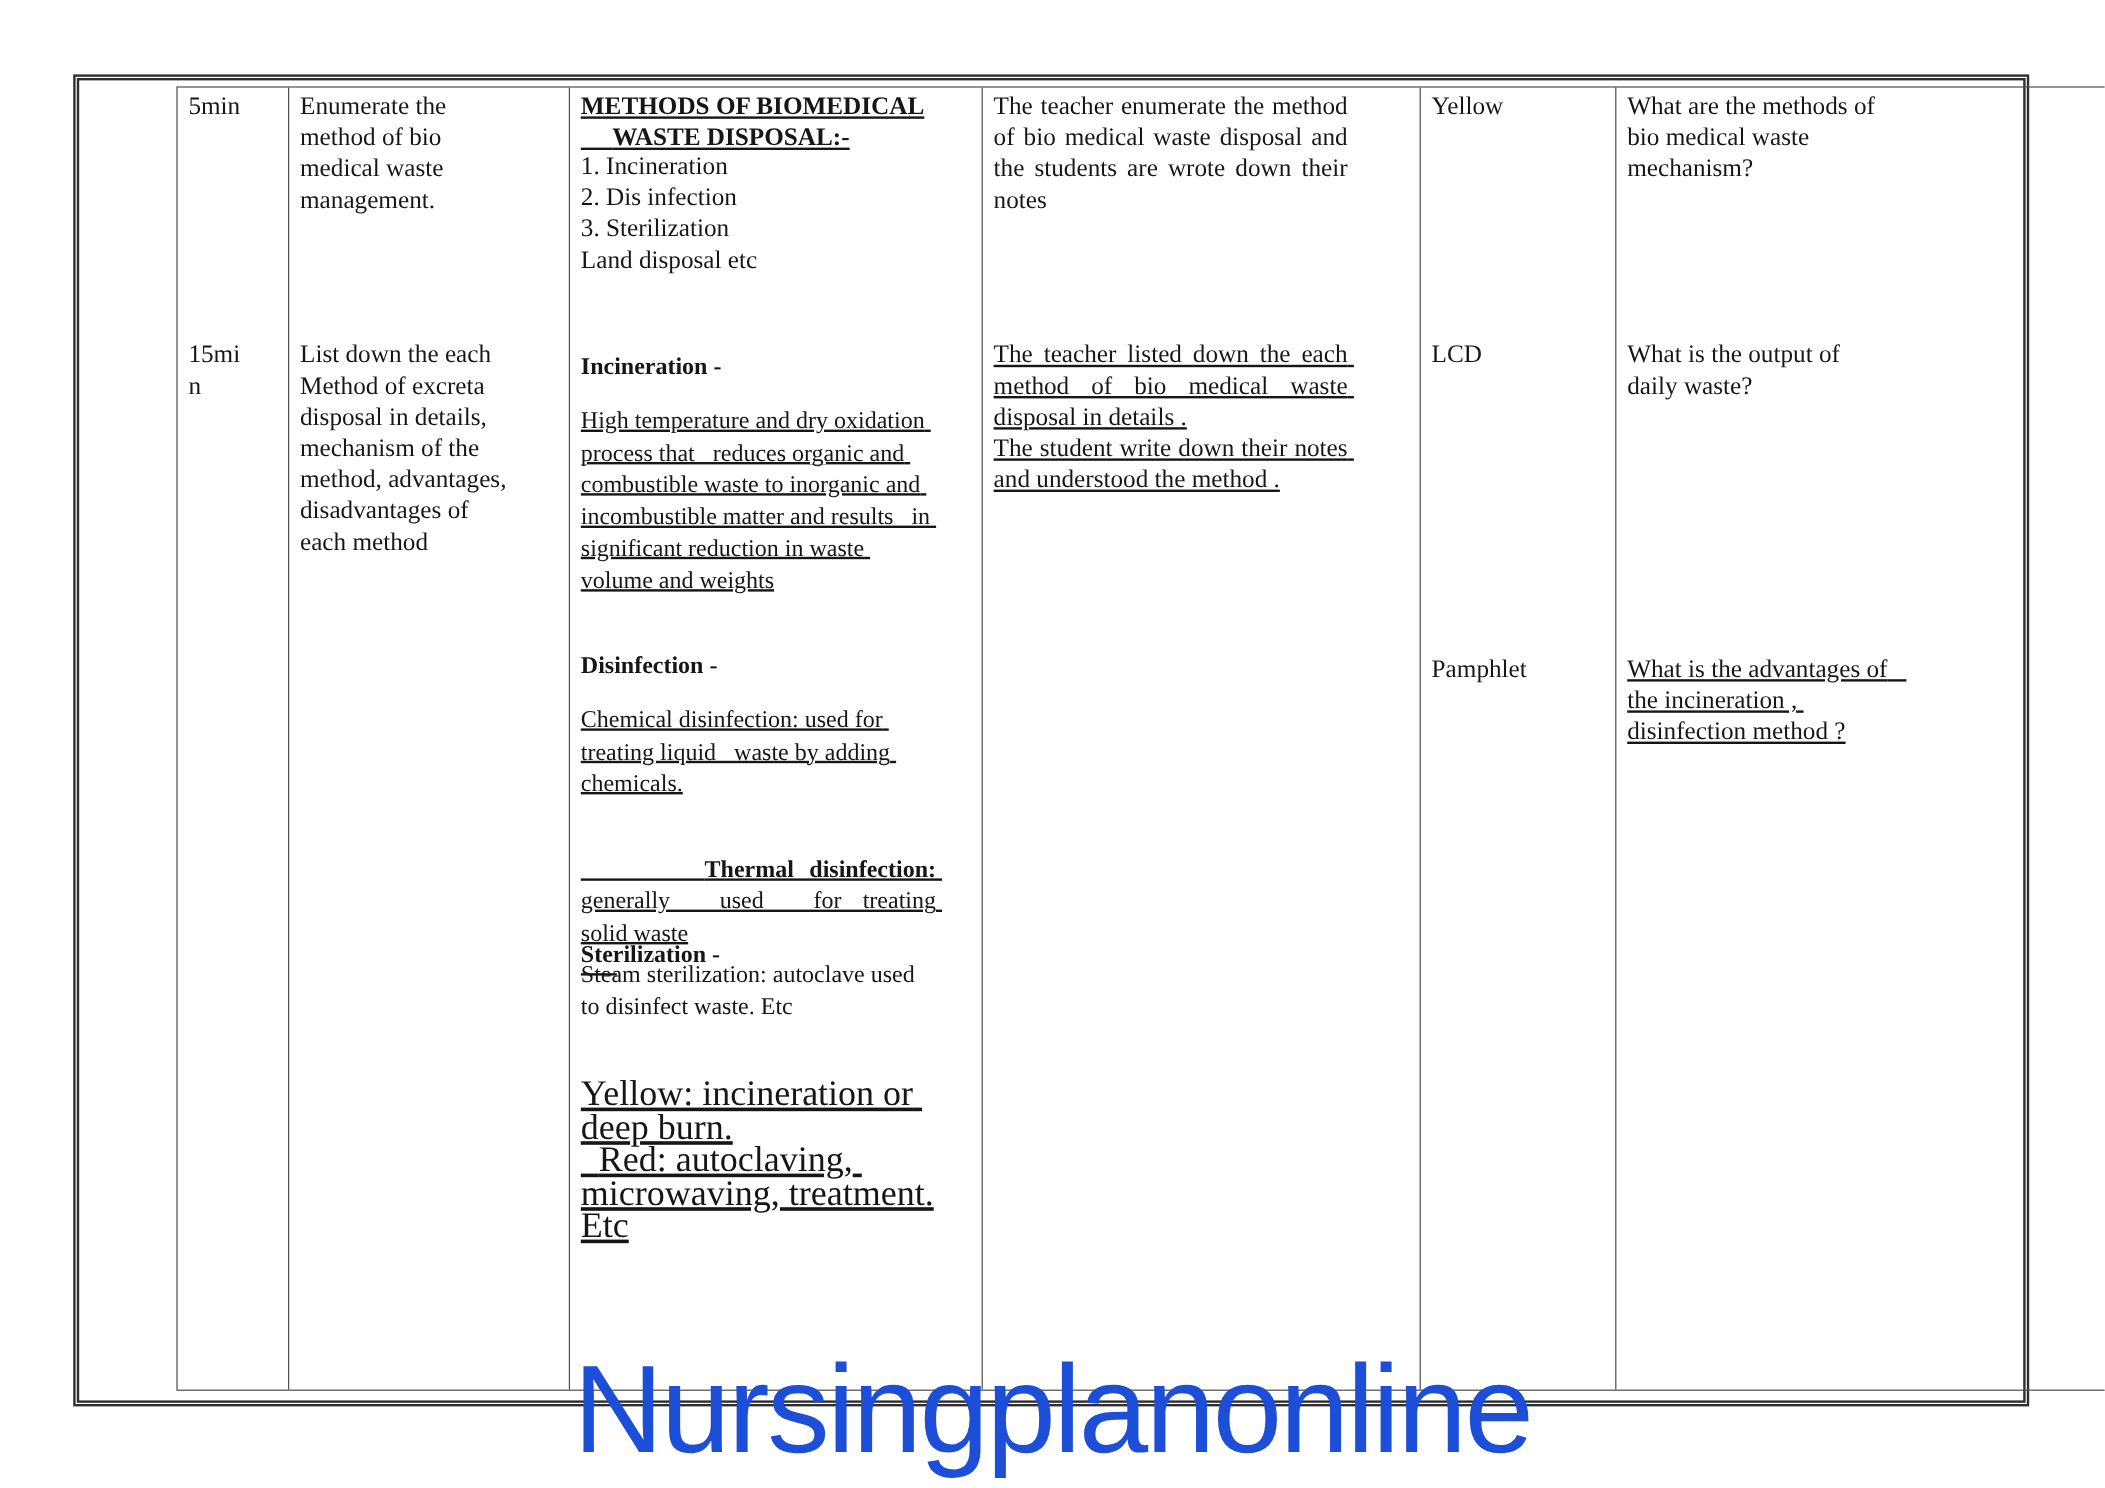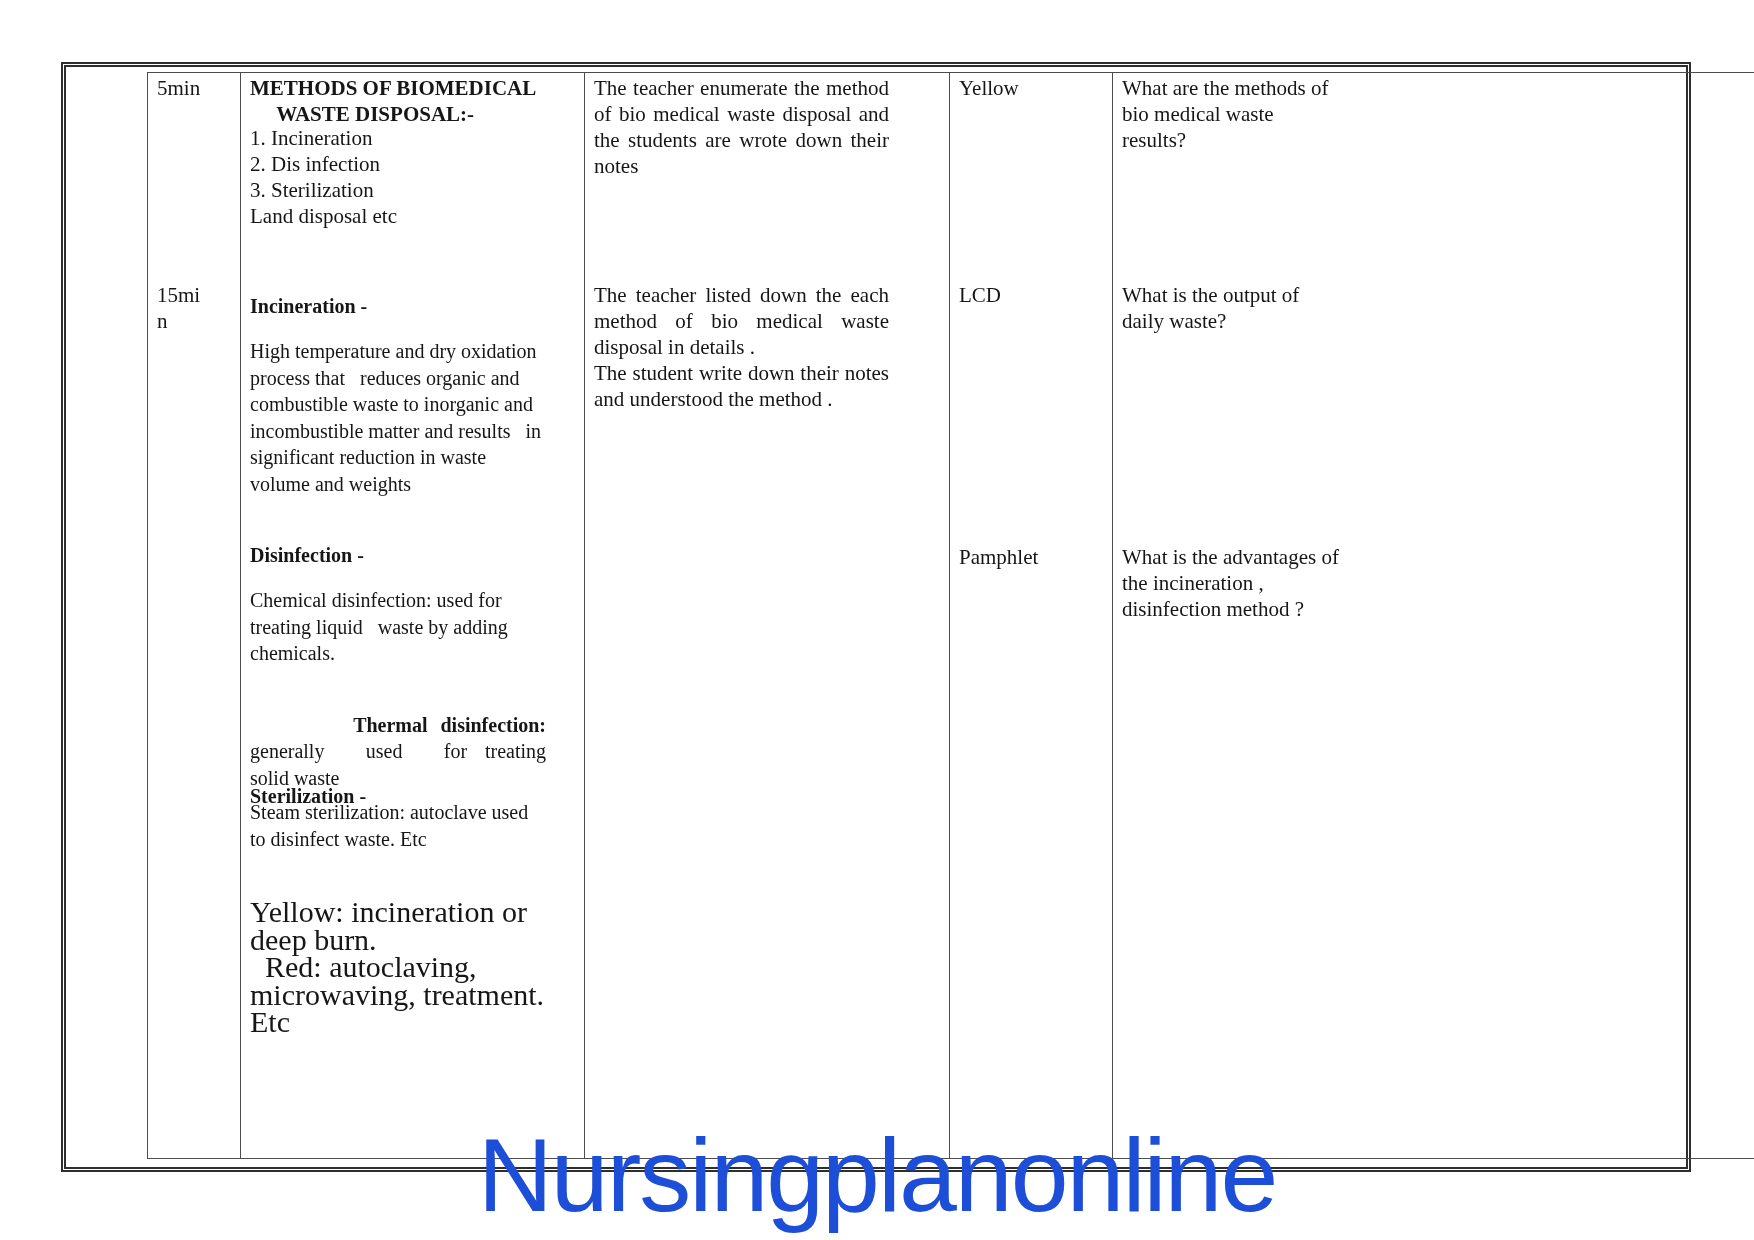--- a/index.html
+++ b/index.html
@@ -22,21 +22,21 @@
   .c-obj { width:234px; }
   .c-content { width:344px; }
   .c-teacher { width:365px; }
   .c-av { width:163px; }
   .c-eval { width:270px; }
   .p { position:absolute; left:9px; font-size:21px; line-height:26px; }
   .sm { font-size:20px; line-height:26.5px; }
   .lg { font-size:30px; line-height:27.5px; }
   .bold { font-weight:bold; }
   .just { text-align:justify; }
-  .prew { white-space:pre-wrap; }
+  .prew { white-space:pre-wrap;text-decoration:underline; }
   .brk { word-break:break-all; }
   .items div { white-space:nowrap; }
   .wm {
     position:absolute; left:0; top:1116px; width:100%; text-align:center;
     font-family:"Liberation Sans", sans-serif; font-size:104px;
     color:#1d4ed8; letter-spacing:-2px; z-index:5;
   }
 </style>
 </head>
 <body>
@@ -45,20 +45,24 @@
 
   <div class="page-border"></div>
 
   <div class="doc-table">
 
     <div class="col c-time">
       <div class="p brk" style="top:2px; width:50px;">5min</div>
       <div class="p brk" style="top:209px; width:50px;">15min</div>
     </div>
 
+    <div class="col c-obj">
+      <div class="p" style="top:2px; width:180px;">Enumerate the method of bio medical waste management.</div>
+      <div class="p" style="top:209px; width:180px;">List down the each Method of excreta disposal in details, mechanism of the method, advantages, disadvantages of each method</div>
+    </div>
 
     <div class="col c-content">
       <div class="p bold prew" style="top:2px; width:300px;">METHODS OF BIOMEDICAL
      WASTE DISPOSAL:-</div>
       <div class="p items" style="top:52px; width:300px;">
         <div>1. Incineration</div>
         <div>2. Dis infection</div>
         <div>3. Sterilization</div>
         <div>Land disposal etc</div>
       </div>
@@ -87,21 +91,21 @@
 The student write down their notes and understood the method .</div>
     </div>
 
     <div class="col c-av">
       <div class="p" style="top:2px; width:140px;">Yellow</div>
       <div class="p" style="top:209px; width:140px;">LCD</div>
       <div class="p" style="top:471px; width:140px;">Pamphlet</div>
     </div>
 
     <div class="col c-eval">
-      <div class="p" style="top:2px; width:218px;">What are the methods of bio medical waste results?</div>
+      <div class="p" style="top:2px; width:218px;">What are the methods of bio medical waste mechanism?</div>
       <div class="p" style="top:209px; width:218px;">What is the output of daily waste?</div>
       <div class="p prew" style="top:471px; width:218px;">What is the advantages of   the incineration , disinfection method ?</div>
     </div>
 
   </div>
 
   <div class="wm">Nursingplanonline</div>
 
 </div>
 

